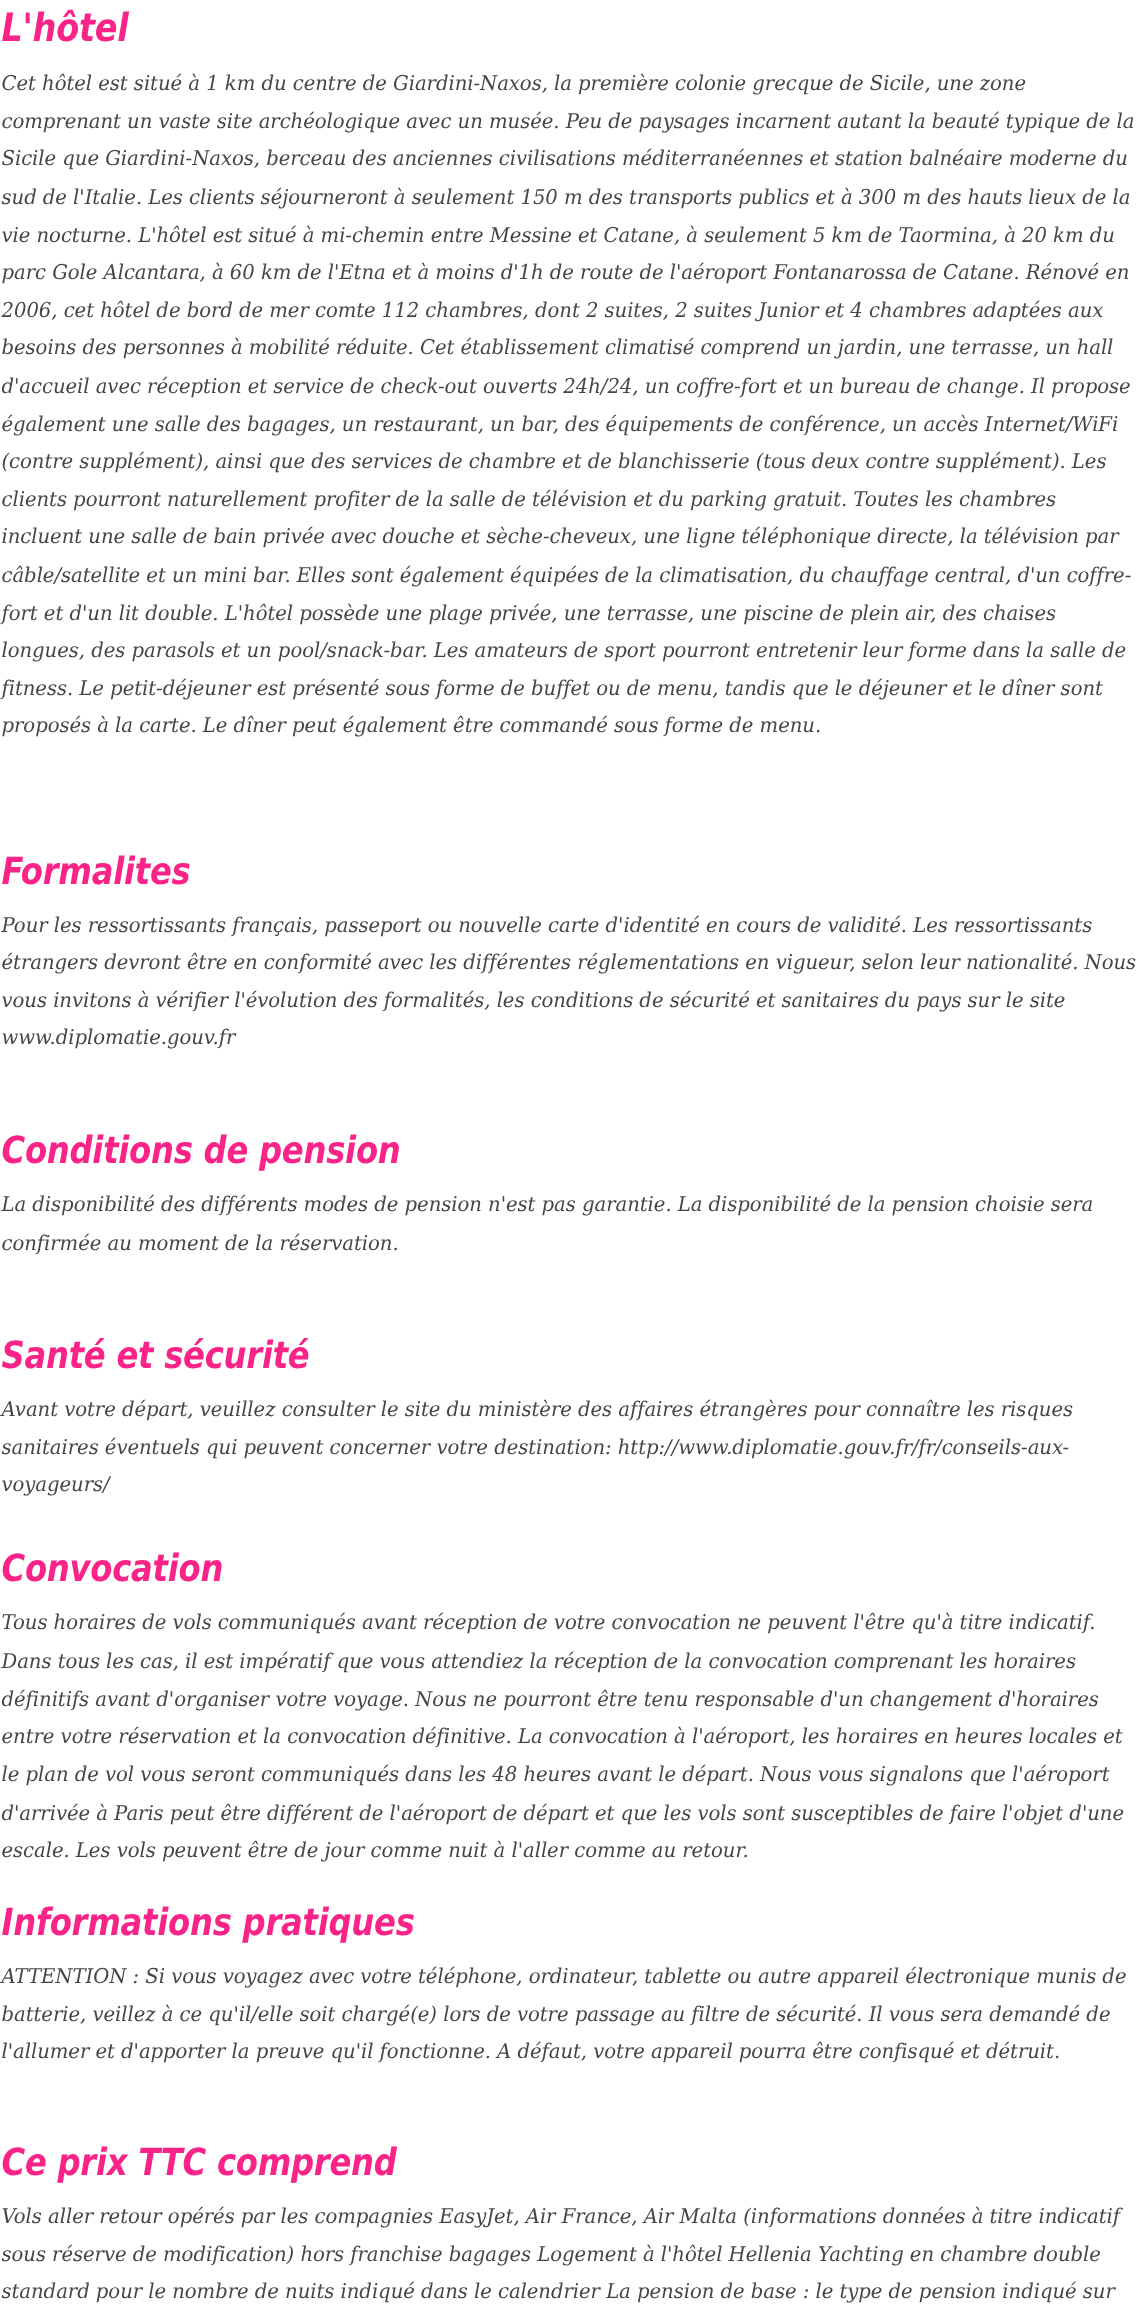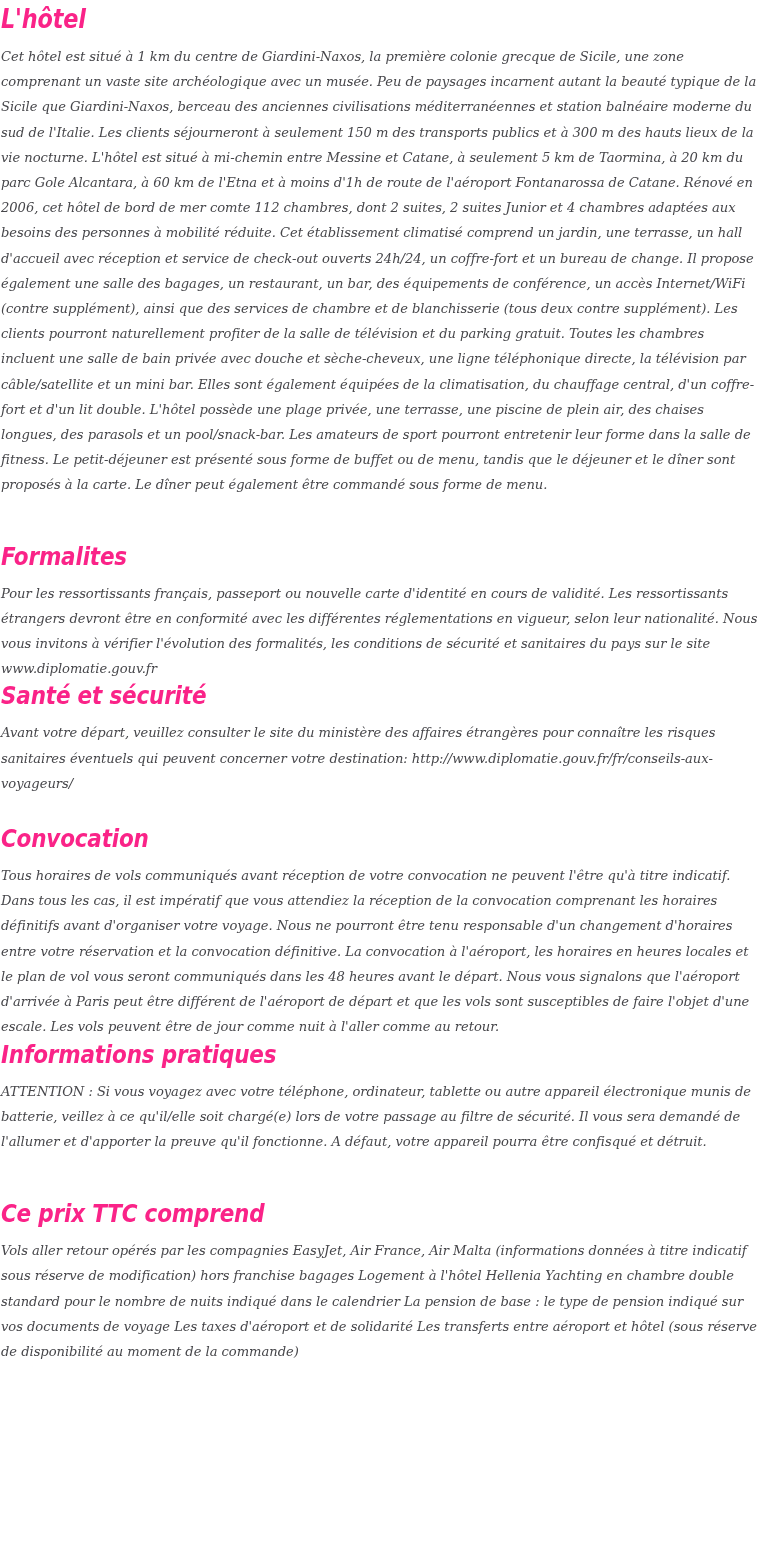--- a/index.html
+++ b/index.html
@@ -48,43 +48,47 @@
     letter-spacing: -0.05px;
     transform: scaleX(0.965);
     transform-origin: left top;
     width: 104%;
   }
   
   .section + .section { margin-top: 0; }
 
   #sec-hotel { padding-top: 4px; }
   #sec-hotel .section-heading { font-size: 26px; margin-bottom: 10px; }
-  #sec-hotel { margin-bottom: 44px; }
-  #sec-formalites { }
+  #sec-hotel { margin-bottom: 68px; }
+  #sec-formalites { margin-bottom: 47px; }
   #sec-pension { margin-bottom: 47px; }
   #sec-sante { margin-bottom: 28px; }
   #sec-convocation { }
-  #sec-infos { margin-bottom: 45px; }
+  #sec-infos { margin-bottom: 45px; margin-top: 20px; }
   #sec-comprend { margin-bottom: 45px; }
 </style>
 </head>
 <body style="background: rgb(255, 255, 255);">
 
 <div class="doc">
 
   <section class="section" id="sec-hotel">
     <h2 class="section-heading" style="color: rgb(250, 35, 136);">L'hôtel</h2>
     <p class="section-body" style="color: rgb(70, 70, 74);">Cet hôtel est situé à 1 km du centre de Giardini-Naxos, la première colonie grecque de Sicile, une zone comprenant un vaste site archéologique avec un musée. Peu de paysages incarnent autant la beauté typique de la Sicile que Giardini-Naxos, berceau des anciennes civilisations méditerranéennes et station balnéaire moderne du sud de l'Italie. Les clients séjourneront à seulement 150 m des transports publics et à 300 m des hauts lieux de la vie nocturne. L'hôtel est situé à mi-chemin entre Messine et Catane, à seulement 5 km de Taormina, à 20 km du parc Gole Alcantara, à 60 km de l'Etna et à moins d'1h de route de l'aéroport Fontanarossa de Catane. Rénové en 2006, cet hôtel de bord de mer comte 112 chambres, dont 2 suites, 2 suites Junior et 4 chambres adaptées aux besoins des personnes à mobilité réduite. Cet établissement climatisé comprend un jardin, une terrasse, un hall d'accueil avec réception et service de check-out ouverts 24h/24, un coffre-fort et un bureau de change. Il propose également une salle des bagages, un restaurant, un bar, des équipements de conférence, un accès Internet/WiFi (contre supplément), ainsi que des services de chambre et de blanchisserie (tous deux contre supplément). Les clients pourront naturellement profiter de la salle de télévision et du parking gratuit. Toutes les chambres incluent une salle de bain privée avec douche et sèche-cheveux, une ligne téléphonique directe, la télévision par câble/satellite et un mini bar. Elles sont également équipées de la climatisation, du chauffage central, d'un coffre-fort et d'un lit double. L'hôtel possède une plage privée, une terrasse, une piscine de plein air, des chaises longues, des parasols et un pool/snack-bar. Les amateurs de sport pourront entretenir leur forme dans la salle de fitness. Le petit-déjeuner est présenté sous forme de buffet ou de menu, tandis que le déjeuner et le dîner sont proposés à la carte. Le dîner peut également être commandé sous forme de menu.</p>
   </section>
 
   <section class="section" id="sec-formalites">
     <h2 class="section-heading" style="color: rgb(250, 35, 136);">Formalites</h2>
     <p class="section-body" style="color: rgb(70, 70, 74);">Pour les ressortissants français, passeport ou nouvelle carte d'identité en cours de validité. Les ressortissants étrangers devront être en conformité avec les différentes réglementations en vigueur, selon leur nationalité. Nous vous invitons à vérifier l'évolution des formalités, les conditions de sécurité et sanitaires du pays sur le site www.diplomatie.gouv.fr</p>
   </section>
 
+  <section class="section" id="sec-pension">
+    <h2 class="section-heading" style="color: rgb(250, 35, 136);">Conditions de pension</h2>
+    <p class="section-body" style="color: rgb(70, 70, 74);">La disponibilité des différents modes de pension n'est pas garantie. La disponibilité de la pension choisie sera confirmée au moment de la réservation.</p>
+  </section>
 
   <section class="section" id="sec-sante">
     <h2 class="section-heading" style="color: rgb(250, 35, 136);">Santé et sécurité</h2>
     <p class="section-body" style="color: rgb(70, 70, 74);">Avant votre départ, veuillez consulter le site du ministère des affaires étrangères pour connaître les risques sanitaires éventuels qui peuvent concerner votre destination: http://www.diplomatie.gouv.fr/fr/conseils-aux-voyageurs/</p>
   </section>
 
   <section class="section" id="sec-convocation">
     <h2 class="section-heading" style="color: rgb(250, 35, 136);">Convocation</h2>
     <p class="section-body" style="color: rgb(70, 70, 74);">Tous horaires de vols communiqués avant réception de votre convocation ne peuvent l'être qu'à titre indicatif. Dans tous les cas, il est impératif que vous attendiez la réception de la convocation comprenant les horaires définitifs avant d'organiser votre voyage. Nous ne pourront être tenu responsable d'un changement d'horaires entre votre réservation et la convocation définitive. La convocation à l'aéroport, les horaires en heures locales et le plan de vol vous seront communiqués dans les 48 heures avant le départ. Nous vous signalons que l'aéroport d'arrivée à Paris peut être différent de l'aéroport de départ et que les vols sont susceptibles de faire l'objet d'une escale. Les vols peuvent être de jour comme nuit à l'aller comme au retour.</p>
   </section>

